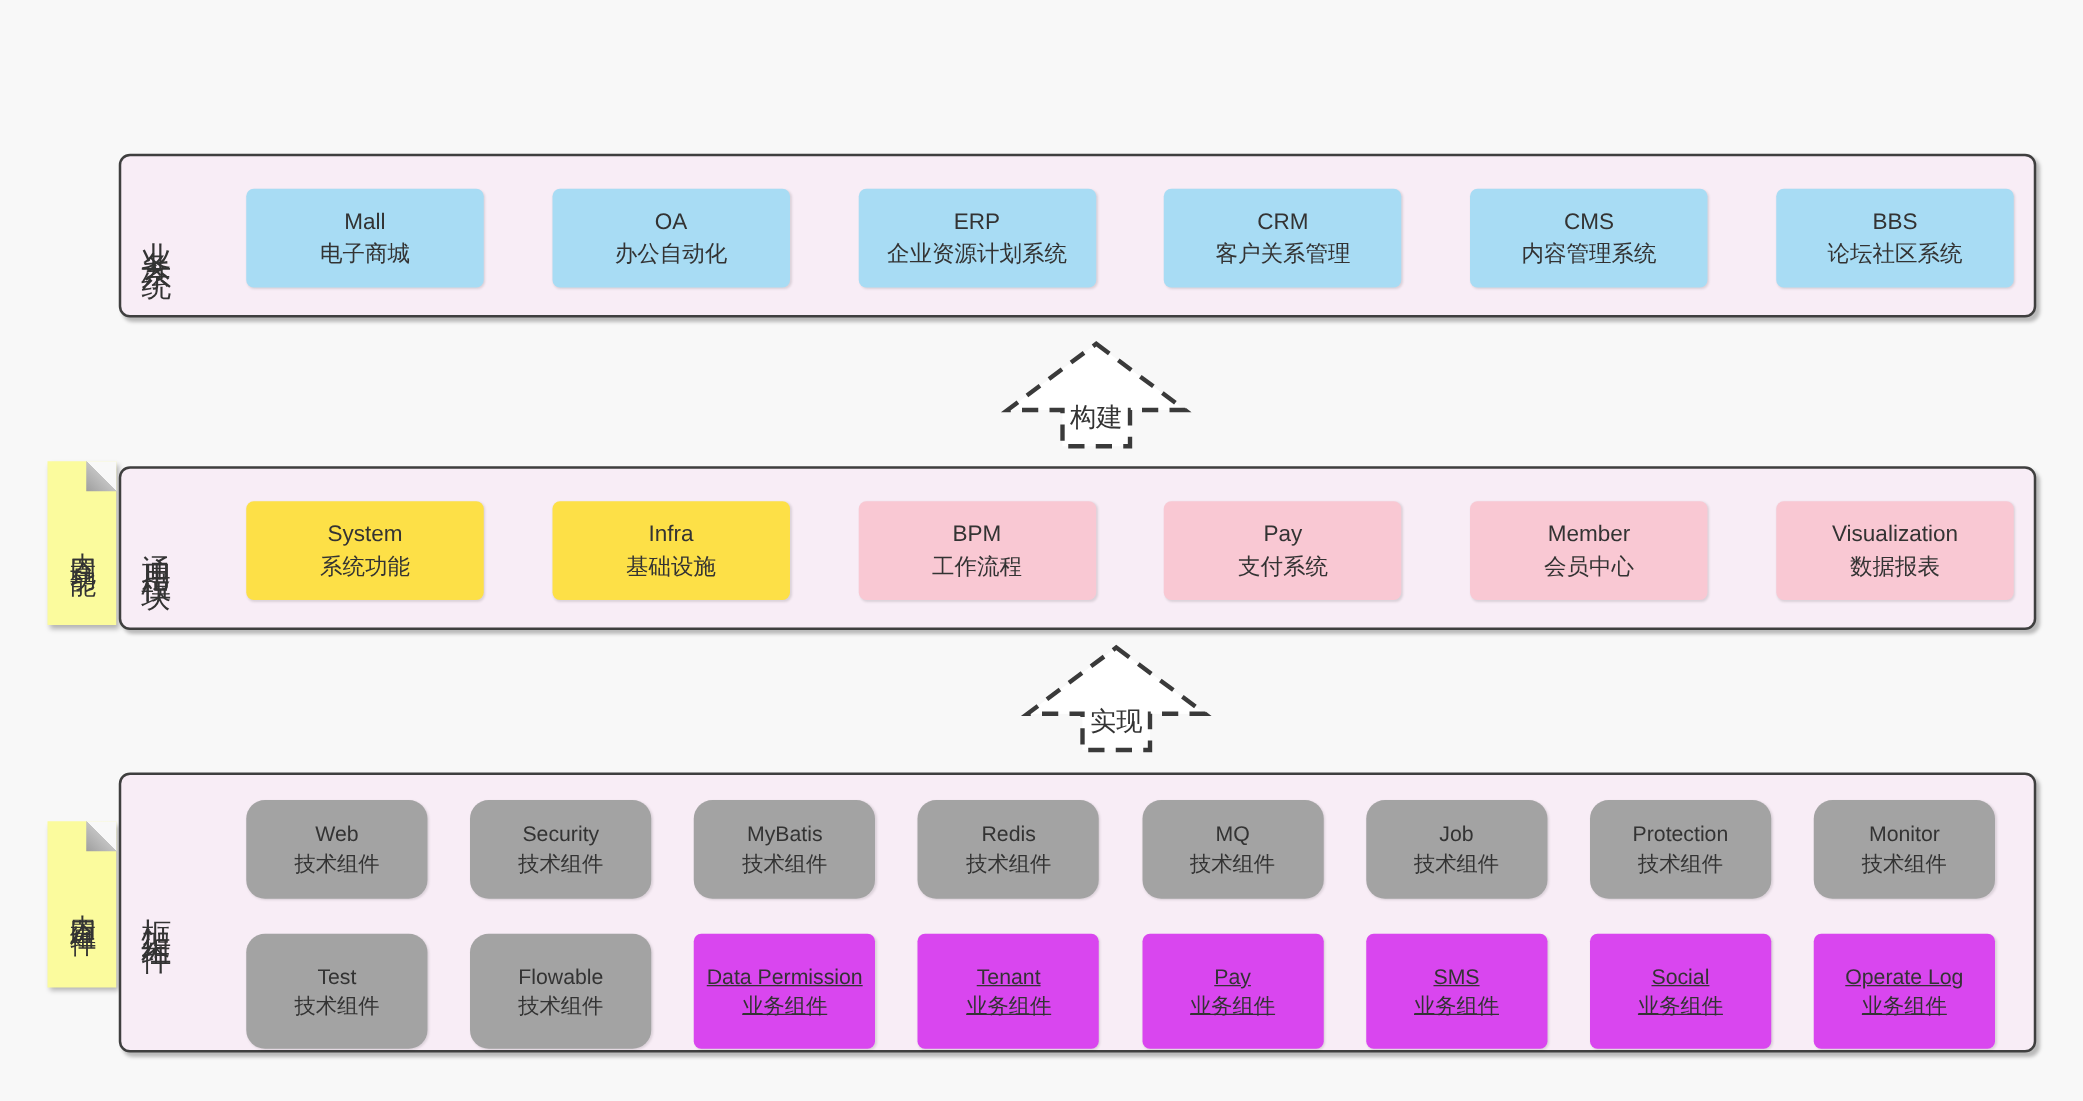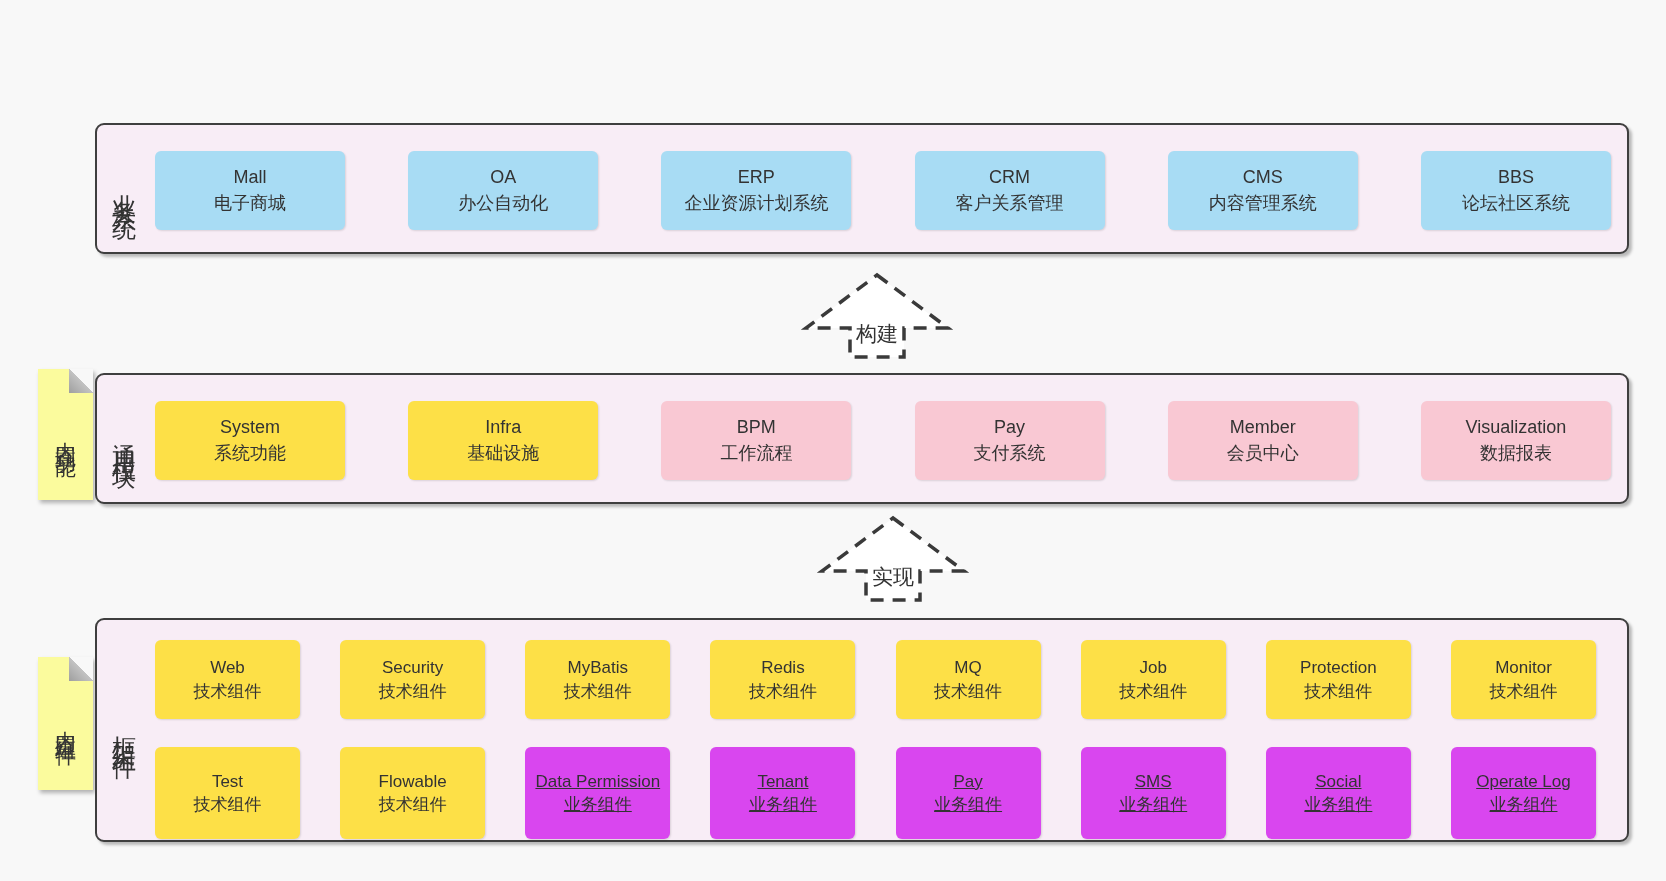--- a/index.html
+++ b/index.html
@@ -16,39 +16,39 @@
   #layer-modules    { top:373px; height:131px; }
   #layer-components { top:618px; height:224px; }
 
   .v-label {
     position:absolute; left:11px; top:50%; transform:translateY(-50%);
     writing-mode:vertical-lr; text-orientation:upright;
     font-size:24px; letter-spacing:7px; color:#333; white-space:nowrap;
   }
 
   
-  .row { position:absolute; display:flex; justify-content:space-between; }
+  .row { position:absolute; display:flex; justify-content:space-between;margin-left:42px; }
   .row-6  { left:58px; right:16px; top:26px; }
   .row-8a { left:58px; right:31px; top:20px; }
   .row-8b { left:58px; right:31px; top:127px; }
 
   .box {
     box-sizing:border-box; height:79px; border-radius:6px;
     display:flex; flex-direction:column; align-items:center; justify-content:center;
     text-align:center; font-size:18px; line-height:1.4; color:#333;
     box-shadow:1px 1px 2px rgba(0,0,0,0.12); padding:2px 10px;
   }
   .row-6 .box { width:190px; }
   .row-8a .box, .row-8b .box { width:145px; font-size:17px; line-height:1.38; padding:2px 8px; }
   .row-8b .box { height:92px; }
 
   .blue        { background:#a8dcf4; }
   .red         { background:#fde047; }
   .pink        { background:#f9c8d3;text-align:right; }
-  .green       { background:#fde047; }
+  .green       { background:#a3a3a3;border-radius:15px; }
   .green-light { background:#d946ef;text-decoration:underline; }
 
   
   .note {
     position:absolute; left:38px; width:55px; background:#fbfb9d;
     box-shadow:2px 3px 4px rgba(0,0,0,0.28);
   }
   #note-features   { top:369px; height:131px; }
   #note-components { top:657px; height:133px; }
   .note-fold {

